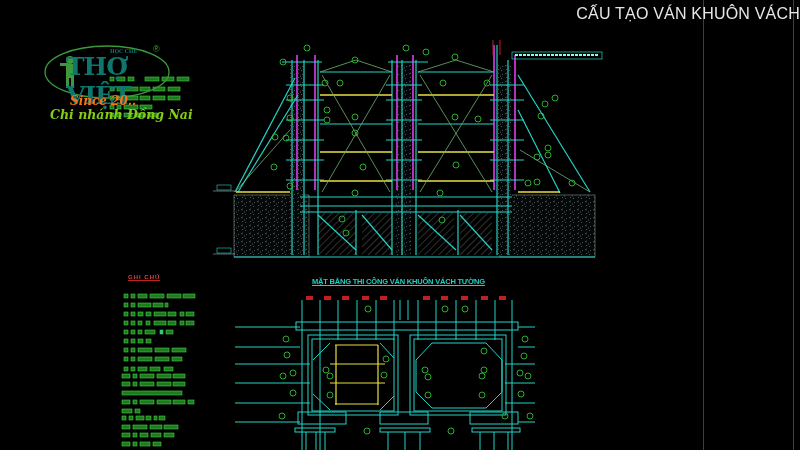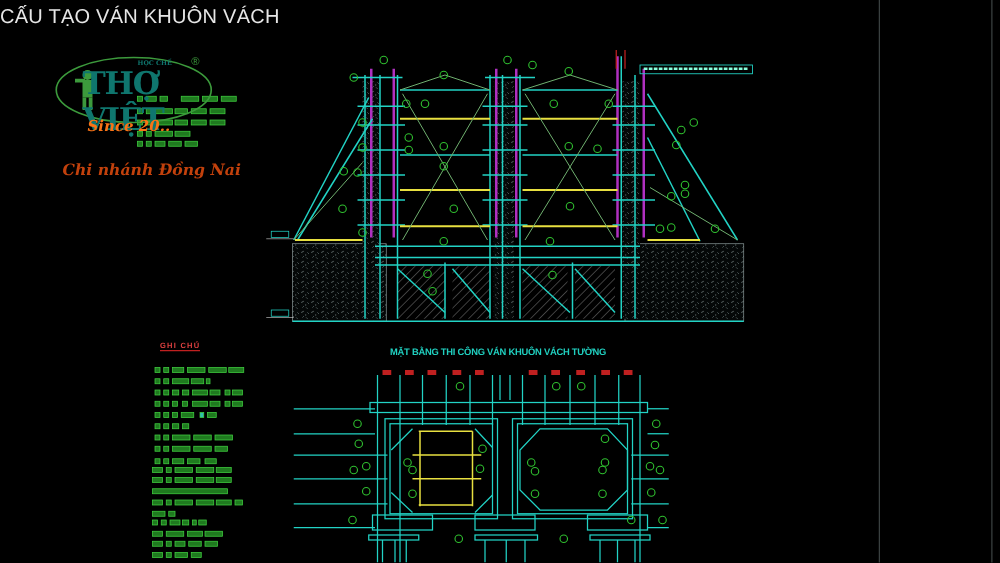--- a/index.html
+++ b/index.html
@@ -1,25 +1,25 @@
 <!DOCTYPE html>
 <html><head>
 <meta charset="utf-8">
 <style>
   html, body { margin:0; padding:0; background:#000; }
   body { width:800px; height:450px; overflow:hidden; position:relative; font-family:"Liberation Sans", sans-serif; }
   #canvas { position:absolute; left:0; top:0; width:800px; height:450px; }
-  .title { position:absolute; left:0; top:5px; width:800px; text-align:left; color:#e6e6e6; font-size:16px; letter-spacing:0.2px; }
-  .plan-title { position:absolute; left:312px; top:277px; color:#20d0c0; font-size:7.5px; font-weight:bold; letter-spacing:-0.2px; }
+  .title { position:absolute; left:0; top:5px; width:800px; text-align:right; color:#e6e6e6; font-size:16px; letter-spacing:0.2px; }
+  .plan-title { position:absolute; left:312px; top:277px; color:#20d0c0; font-size:7.5px; font-weight:bold; text-decoration:underline; letter-spacing:-0.2px; }
   .legend-title { position:absolute; left:128px; top:274px; color:#e04040; font-size:6px; font-weight:bold; letter-spacing:1px; border-bottom:1px solid #c02020; }
   .logo { position:absolute; left:48px; top:48px; width:120px; height:44px; }
   .logo-text { position:absolute; color:#0f766e; font-family:"DejaVu Serif", serif; font-weight:bold; }
   .logo-main { left:18px; top:4px; font-size:25px; letter-spacing:-1px; }
   .logo-since { left:70px; top:52px; font-size:12px; font-style:italic; color:#f97316; }
-  .logo-branch { position:absolute; left:50px; top:128px; color:#c2410c; font-family:"DejaVu Serif", serif; font-size:12.5px; font-weight:bold; font-style:italic; }
+  .logo-branch { position:absolute; left:50px; top:107px; color:#84cc16; font-family:"DejaVu Serif", serif; font-size:12.5px; font-weight:bold; font-style:italic; }
   .reg { position:absolute; left:153px; top:44px; color:#3c9a3c; font-size:9px; }
   .vline { position:absolute; top:0; width:1px; height:450px; background:#3a4040; }
 </style>
 </head>
 <body>
 
 <svg id="canvas" viewBox="0 0 800 450" xmlns="http://www.w3.org/2000/svg">
   <defs>
     <pattern id="soil" width="8" height="8" patternUnits="userSpaceOnUse">
       <rect width="8" height="8" fill="#050808"></rect>

